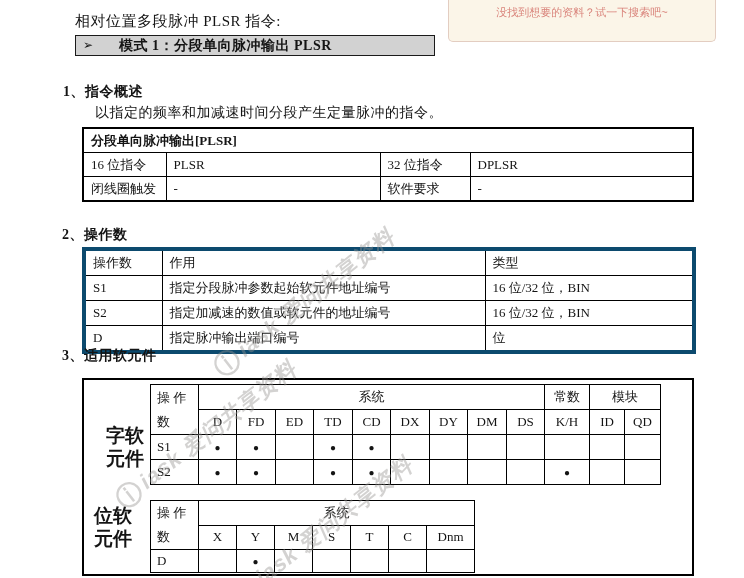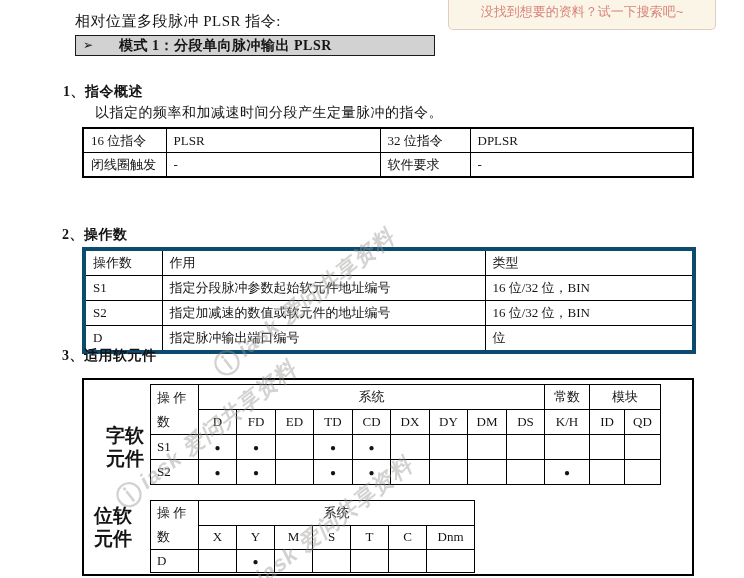--- a/index.html
+++ b/index.html
@@ -5,24 +5,24 @@
   html,body{margin:0;padding:0;background:#ffffff;}
   .page{
     position:relative;width:744px;height:578px;background:#ffffff;overflow:hidden;
     font-family:"Liberation Serif","DejaVu Serif",serif;color:#141414;
   }
   .abs{position:absolute;}
   
   .heading{left:75px;top:12px;font-size:15px;letter-spacing:0.5px;}
   
   .tip{
-    left:448px;top:0;width:268px;height:30px;box-sizing:border-box;
+    left:448px;top:0;width:268px;height:42px;box-sizing:border-box;
     background:#fbf5e8;border:1px solid #e3cdc1;border-top:none;
     border-radius:0 0 5px 5px;text-align:center;line-height:24px;
-    font-size:13px;color:#d9837a;font-family:"Liberation Sans","DejaVu Sans",sans-serif;
+    font-size:11px;color:#d9837a;font-family:"Liberation Sans","DejaVu Sans",sans-serif;
   }
   
   .banner{
     left:75px;top:35px;width:360px;height:21px;box-sizing:border-box;
     background:#d2d2d2;border:1px solid #1a1a1a;display:flex;align-items:center;
     font-weight:700;font-size:14px;
   }
   .banner .arrow{margin-left:7px;font-size:12px;font-weight:400;}
   .banner .blabel{margin-left:26px;letter-spacing:0.5px;}
   
@@ -86,20 +86,23 @@
 
   <table class="abs t-summary">
     <colgroup>
         <col style="width:83px">
         <col style="width:214px">
         <col style="width:90px">
         <col style="width:223px">
       </colgroup>
     <tbody>
       <tr>
+        <td class="ttl" colspan="4">分段单向脉冲输出[PLSR]</td>
+      </tr>
+      <tr>
         <td>16 位指令</td>
         <td>PLSR</td>
         <td>32 位指令</td>
         <td>DPLSR</td>
       </tr>
       <tr>
         <td>闭线圈触发</td>
         <td>-</td>
         <td>软件要求</td>
         <td>-</td>

